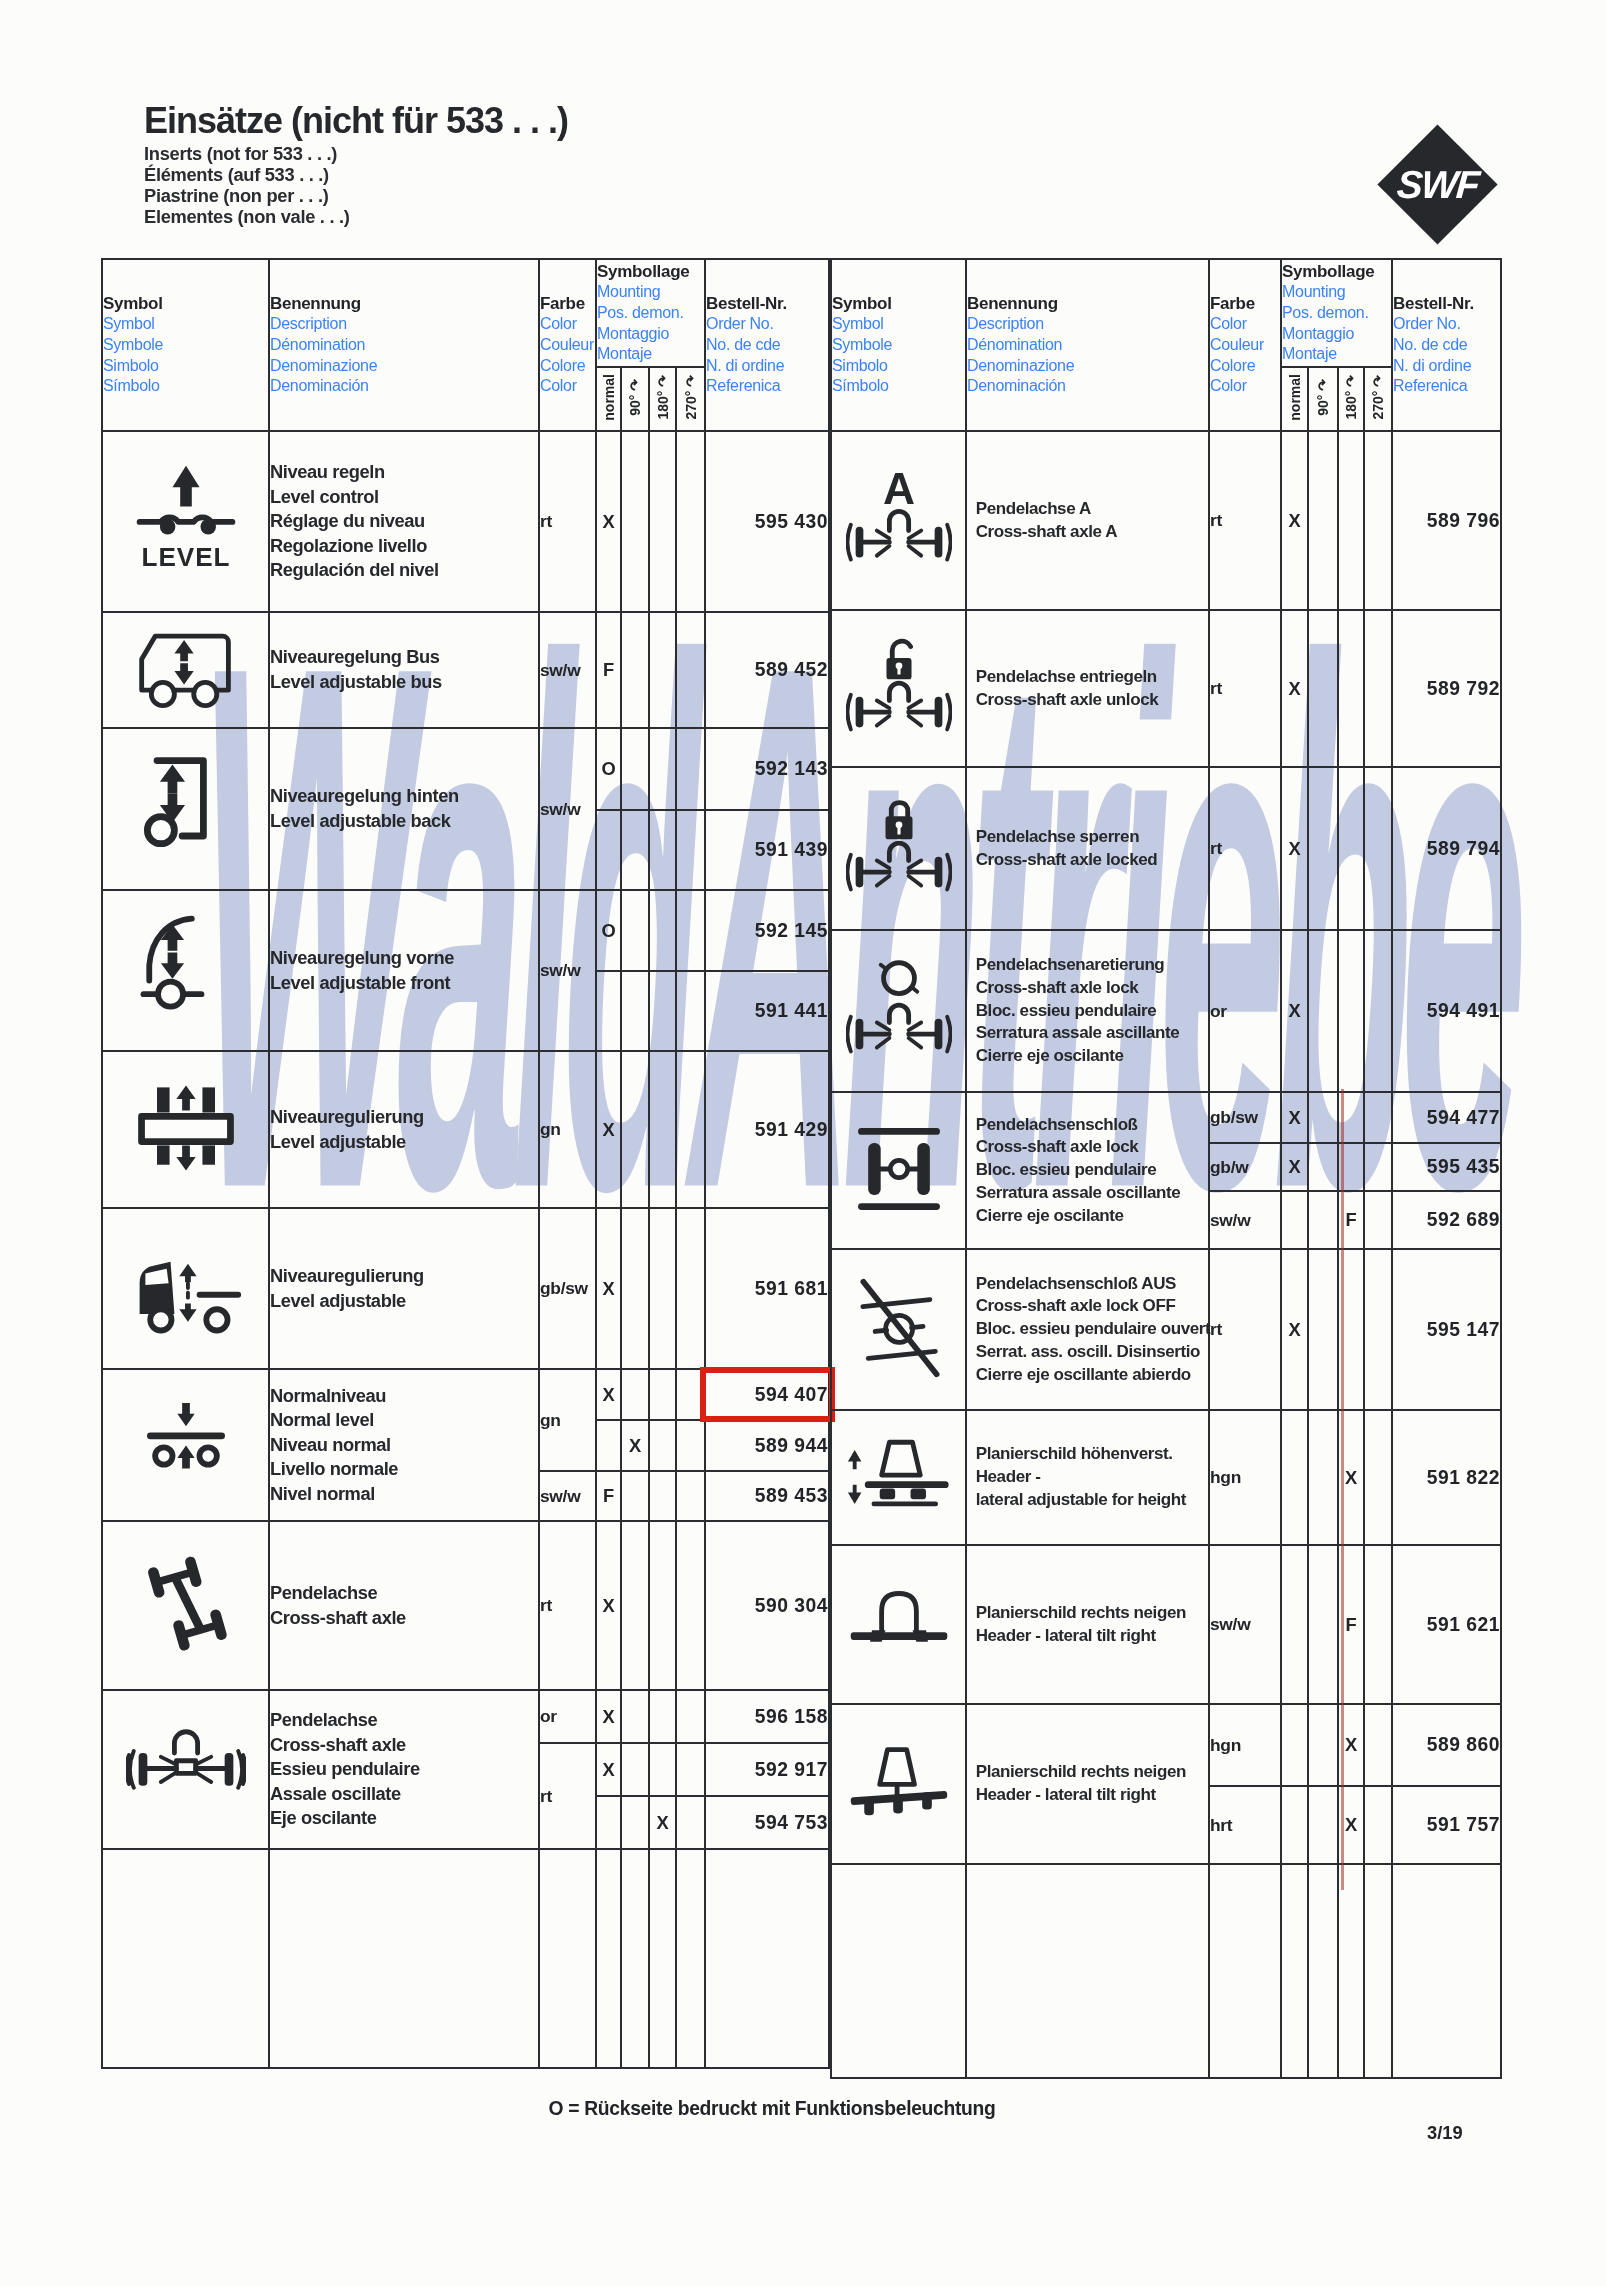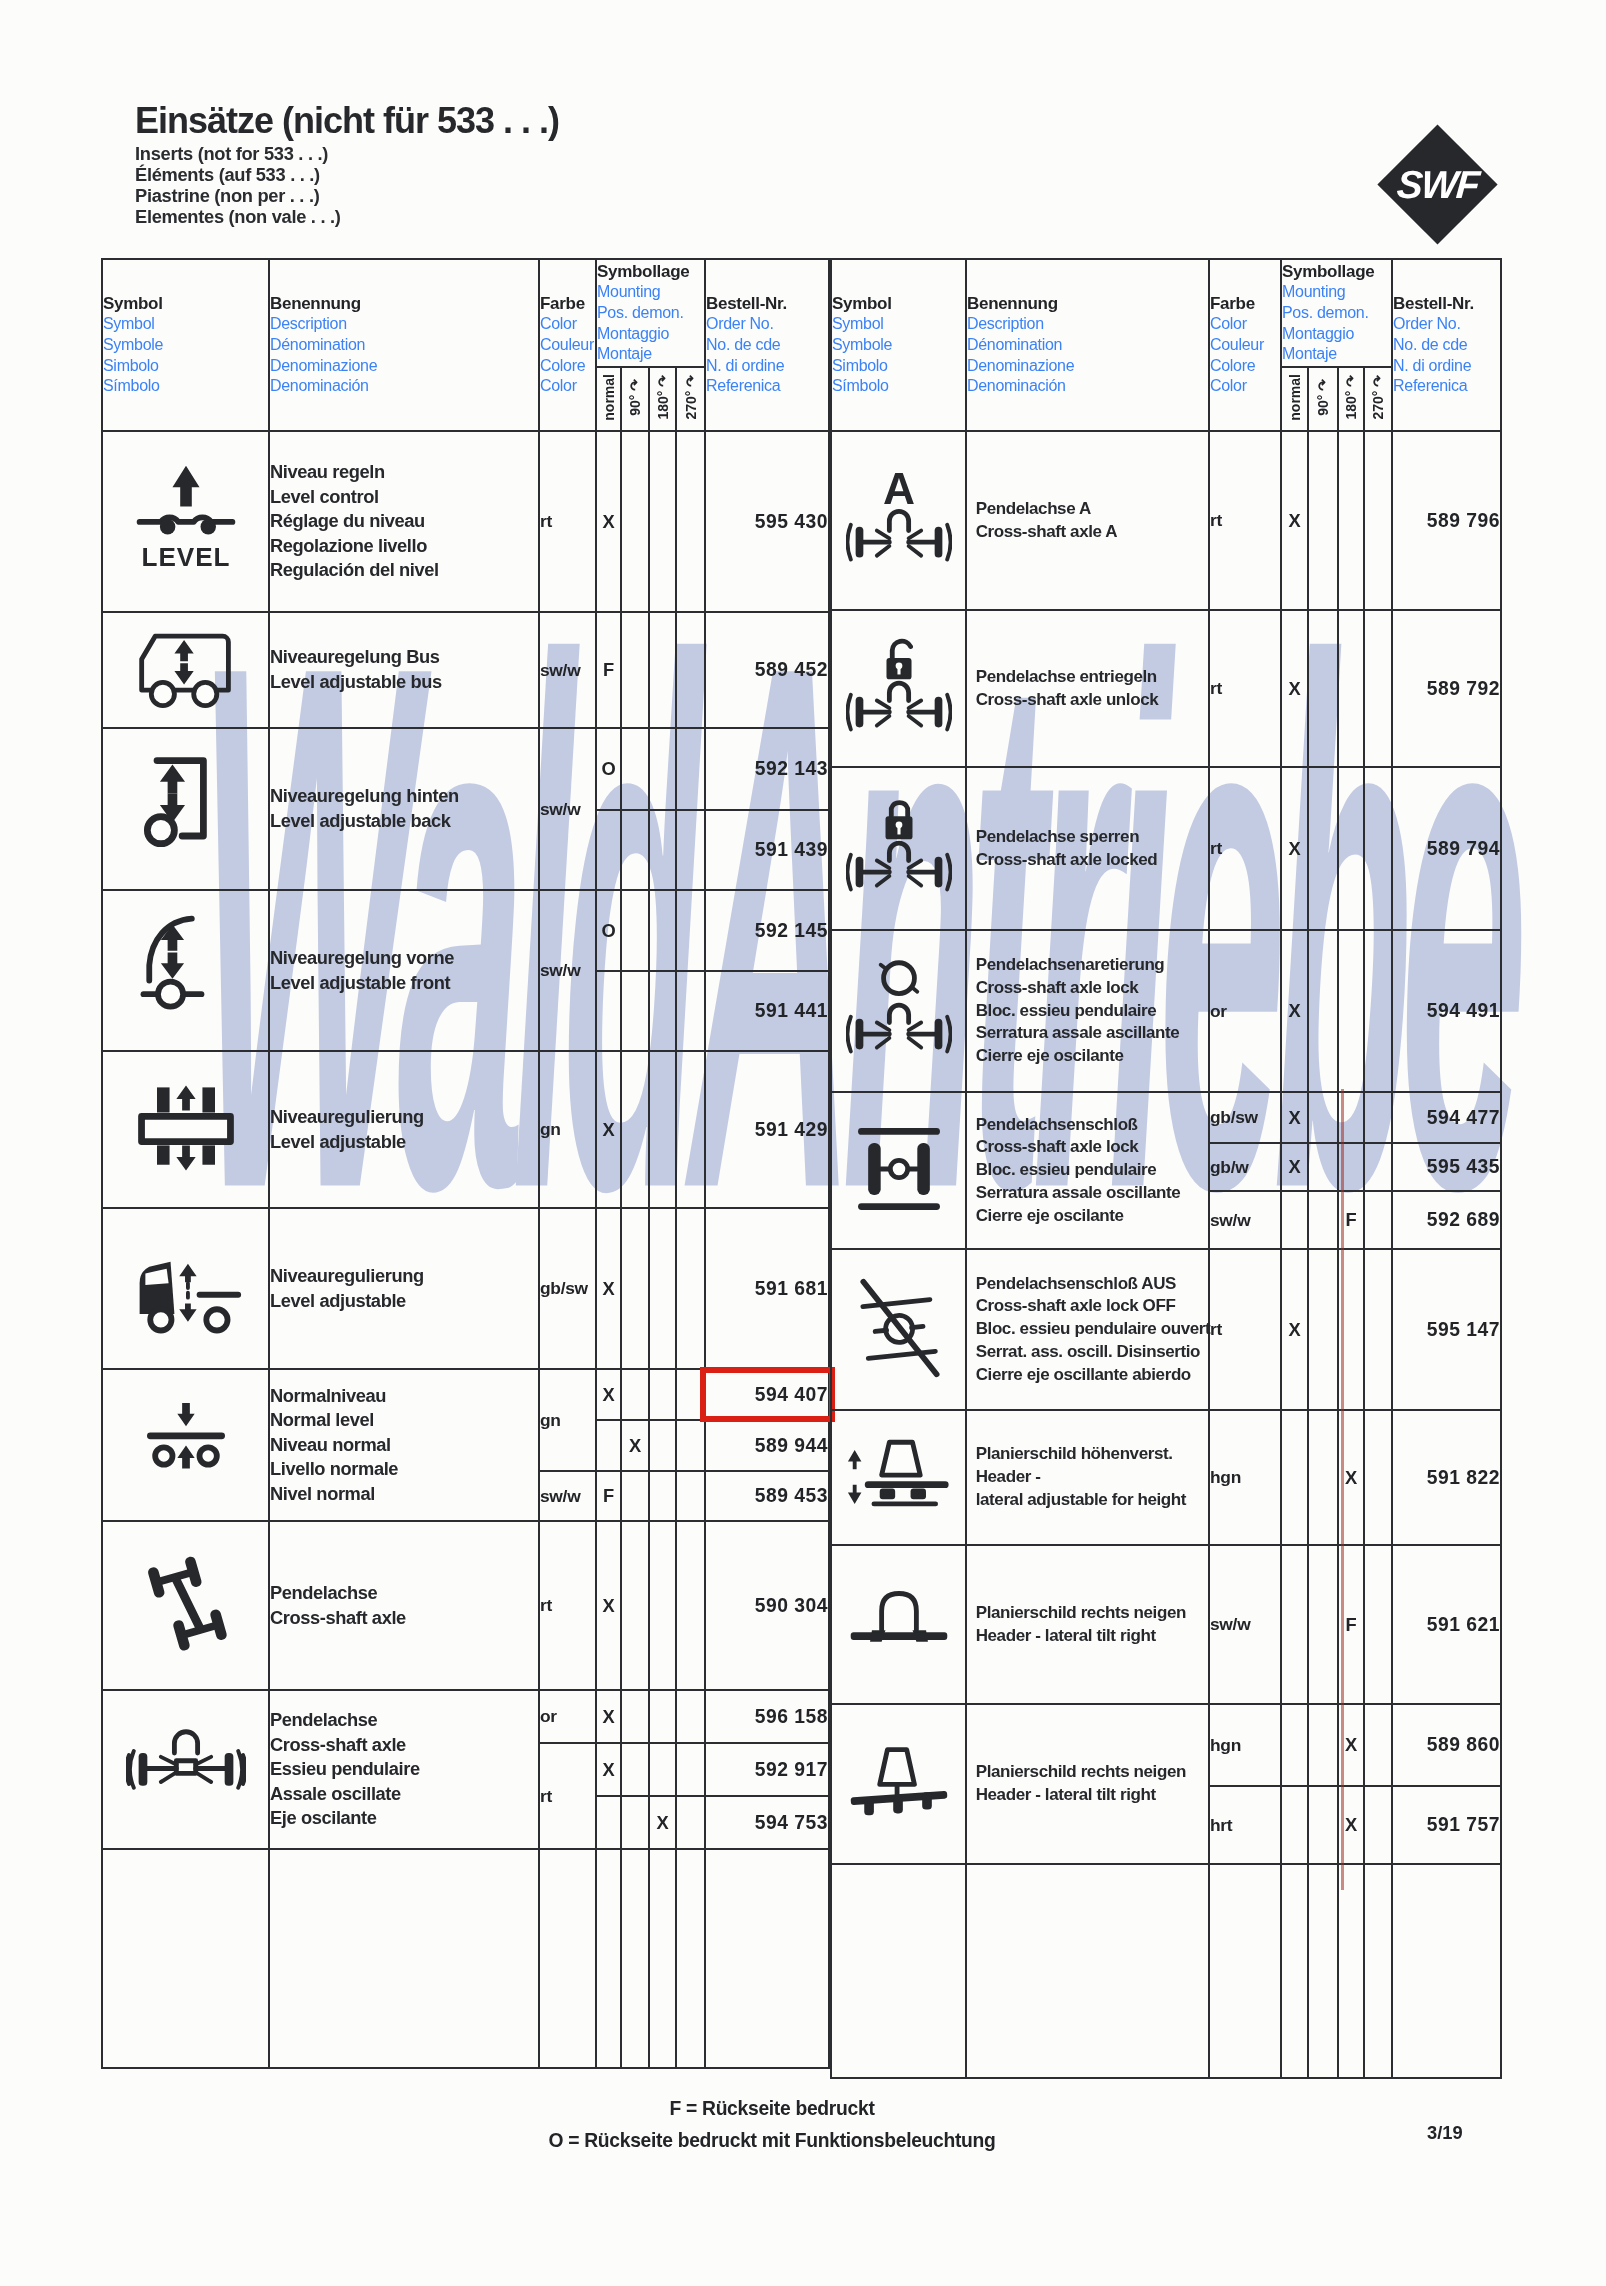--- a/index.html
+++ b/index.html
@@ -3,21 +3,21 @@
 <meta charset="utf-8">
 <style>
   html,body{margin:0;padding:0;}
   body{
     width:1607px;height:2286px;position:relative;overflow:hidden;
     background:#fcfcfa;color:#222427;
     font-family:"Liberation Sans", sans-serif;
     -webkit-font-smoothing:antialiased;
   }
   
-  .title-block{position:absolute;left:135px;top:102px;z-index:2;}
+  .title-block{position:absolute;left:144px;top:102px;z-index:2;}
   .title-main{font-size:36px;font-weight:700;letter-spacing:-1px;color:#26282c;line-height:1.05;}
   .title-sub{font-size:18.3px;font-weight:700;letter-spacing:-0.3px;line-height:21px;color:#2a2c30;white-space:pre-line;margin-top:2.9px;}
   
   .logo{position:absolute;left:1391px;top:138px;width:93px;height:93px;z-index:2;}
   .logo .diamond{position:absolute;left:3.9px;top:3.9px;width:85px;height:85px;background:#26282c;transform:rotate(45deg);}
   .logo .logo-text{position:absolute;left:0;top:25px;width:93px;text-align:center;color:#fff;
     font-size:39px;font-weight:700;font-style:italic;letter-spacing:-1.9px;transform:skewX(-4deg);}
   
   .watermark{
     position:absolute;left:198px;top:555px;z-index:0;white-space:nowrap;
@@ -720,17 +720,16 @@
     <td class="mark"></td>
     <td class="mark"></td>
     <td class="order"></td>
   </tr>
 </tbody>
   </table>
 
 <div class="scan-line"></div>
 
 <div class="footnotes">
-  <div>F = Rückseite bedruckt</div>
   <div>O = Rückseite bedruckt mit Funktionsbeleuchtung</div>
 </div>
 <div class="page-num">3/19</div>
 
 
 </body></html>

